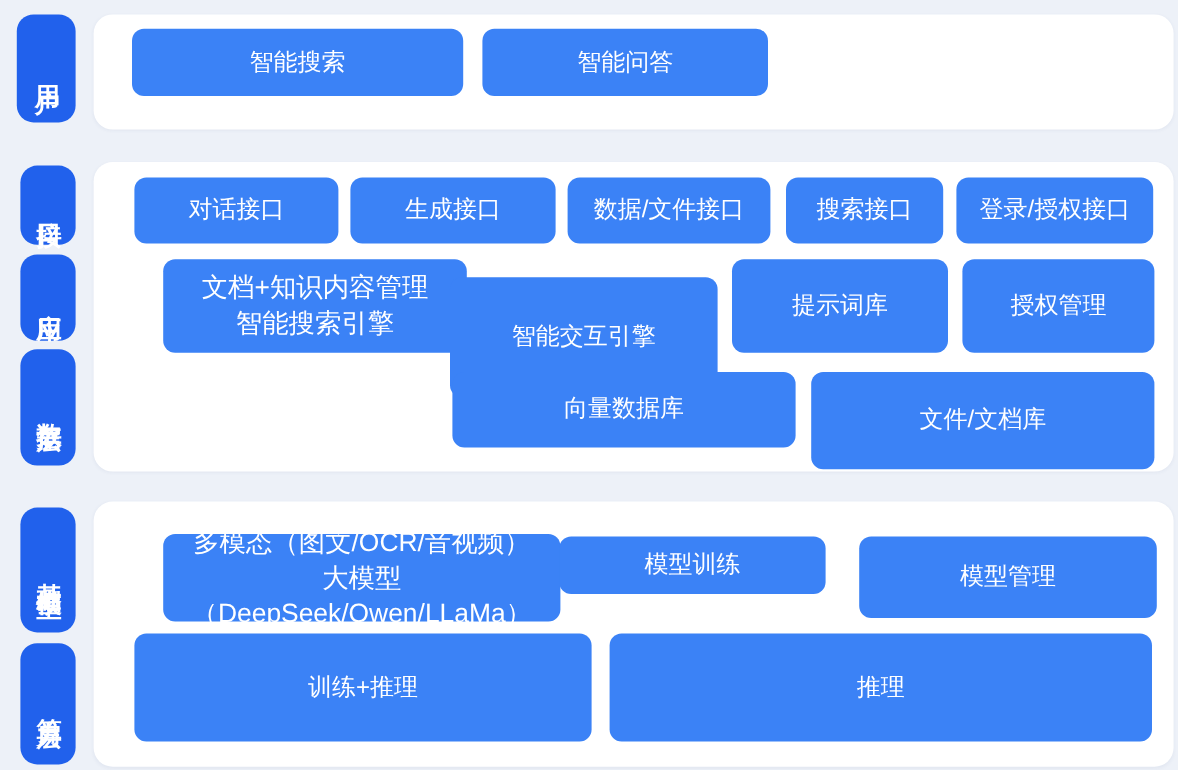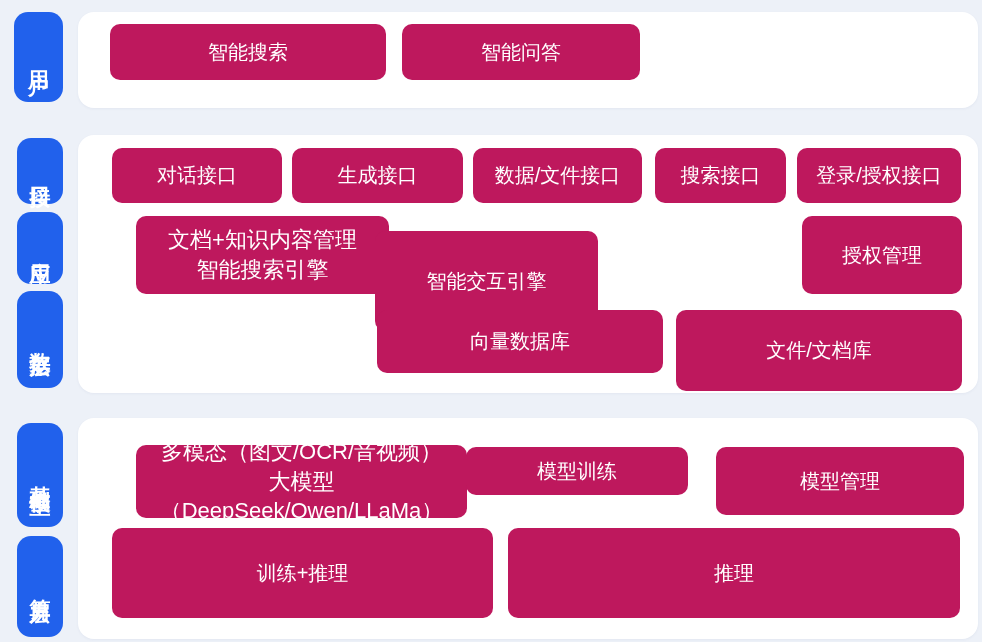--- a/index.html
+++ b/index.html
@@ -28,21 +28,21 @@
     align-items:center;
     justify-content:center;
     writing-mode:vertical-rl;
     text-orientation:upright;
     font-size:21px;
     font-weight:bold;
     letter-spacing:3px;
   }
   .box{
     position:absolute;
-    background:#be185d;
+    background:#3b82f6;
     border-radius:10px;
     color:#ffffff;
     display:flex;
     align-items:center;
     justify-content:center;
     text-align:center;
     font-size:20px;
     font-weight:500;
     white-space:pre-line;
     line-height:1.35;
@@ -66,20 +66,21 @@
 
   <div class="box" style="left:112px;top:148px;width:170px;height:55px">对话接口</div>
   <div class="box" style="left:292px;top:148px;width:171px;height:55px">生成接口</div>
   <div class="box" style="left:473px;top:148px;width:169px;height:55px">数据/文件接口</div>
   <div class="box" style="left:655px;top:148px;width:131px;height:55px">搜索接口</div>
   <div class="box" style="left:797px;top:148px;width:164px;height:55px">登录/授权接口</div>
 
   <div class="box small" style="left:112px;top:216px;width:253px;height:78px">文档+知识内容管理
 智能搜索引擎</div>
   <div class="box" style="left:375px;top:231px;width:223px;height:100px">智能交互引擎</div>
+  <div class="box" style="left:610px;top:216px;width:180px;height:78px">提示词库</div>
   <div class="box" style="left:802px;top:216px;width:160px;height:78px">授权管理</div>
 
   <div class="box" style="left:377px;top:310px;width:286px;height:63px">向量数据库</div>
   <div class="box" style="left:676px;top:310px;width:286px;height:81px">文件/文档库</div>
 
   <div class="panel" style="left:78px;top:418px;width:900px;height:221px"></div>
   <div class="side-label" style="left:17px;top:423px;width:46px;height:104px">基础模型</div>
   <div class="side-label" style="left:17px;top:536px;width:46px;height:101px">算力层</div>
 
   <div class="box small" style="left:112px;top:445px;width:331px;height:73px">多模态（图文/OCR/音视频）

